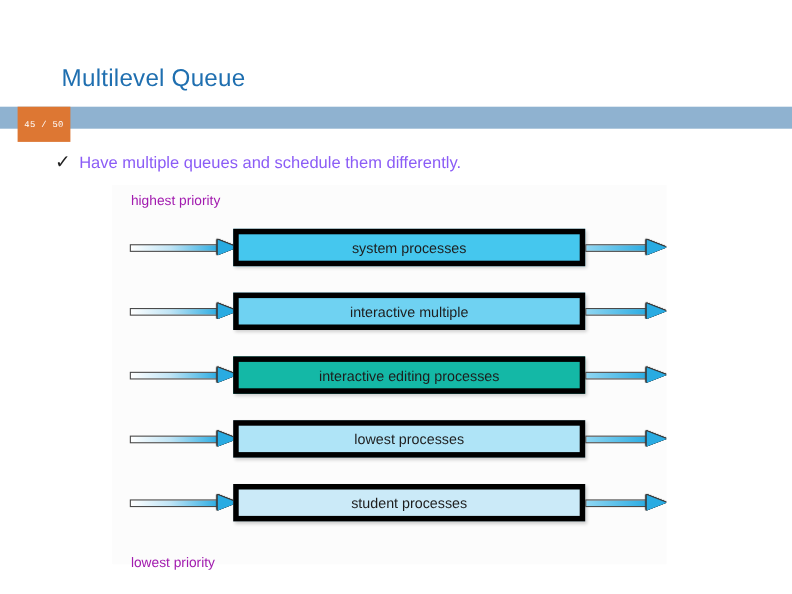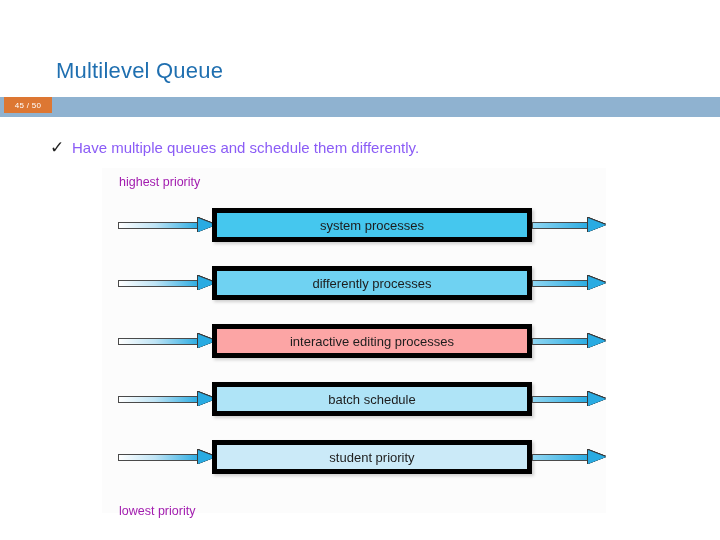--- a/index.html
+++ b/index.html
@@ -32,32 +32,33 @@
     position: absolute;
     left: 0;
     top: 97px;
     width: 720px;
     height: 20px;
     background: #8FB2D0;
   }
 
   .page-badge {
     position: absolute;
-    left: 4px;
+    left: 16px;
     top: 97px;
     width: 48px;
-    height: 16px;
+    height: 32px;
     background: #DD7733;
     color: #ffffff;
     font-size: 8px;
     display: flex;
     align-items: center;
     justify-content: center;
     letter-spacing: 0.3px;
     box-sizing: border-box;
+    font-family: Liberation Mono, monospace;
   }
 
   
   .bullet-row {
     position: absolute;
     left: 50px;
     top: 137px;
     display: flex;
     align-items: baseline;
     white-space: nowrap;
@@ -217,60 +218,60 @@
           <div class="shaft"></div>
           <div class="head"></div>
         </div>
       </div>
       <div class="queue-row" style="top: 98px;">
         <div class="arrow-in">
           <div class="shaft"></div>
           <div class="head"></div>
         </div>
         <div class="queue-box" style="background: rgb(111, 210, 242);">
-          <span class="label">differently processes</span>
+          <span class="label">interactive multiple</span>
         </div>
         <div class="arrow-out">
           <div class="shaft"></div>
           <div class="head"></div>
         </div>
       </div>
       <div class="queue-row" style="top: 156px;">
         <div class="arrow-in">
           <div class="shaft"></div>
           <div class="head"></div>
         </div>
-        <div class="queue-box" style="background: #fca5a5;">
+        <div class="queue-box" style="background: #14b8a6;">
           <span class="label">interactive editing processes</span>
         </div>
         <div class="arrow-out">
           <div class="shaft"></div>
           <div class="head"></div>
         </div>
       </div>
       <div class="queue-row" style="top: 214px;">
         <div class="arrow-in">
           <div class="shaft"></div>
           <div class="head"></div>
         </div>
         <div class="queue-box" style="background: rgb(175, 228, 247);">
-          <span class="label">batch schedule</span>
+          <span class="label">lowest processes</span>
         </div>
         <div class="arrow-out">
           <div class="shaft"></div>
           <div class="head"></div>
         </div>
       </div>
       <div class="queue-row" style="top: 272px;">
         <div class="arrow-in">
           <div class="shaft"></div>
           <div class="head"></div>
         </div>
         <div class="queue-box" style="background: rgb(203, 234, 248);">
-          <span class="label">student priority</span>
+          <span class="label">student processes</span>
         </div>
         <div class="arrow-out">
           <div class="shaft"></div>
           <div class="head"></div>
         </div>
       </div>
     </div>
 </div>
 
 </body></html>

